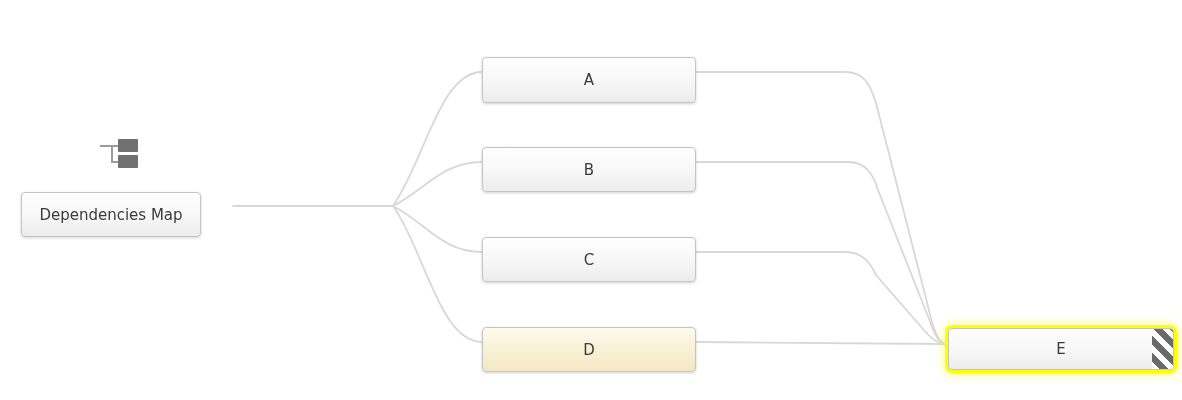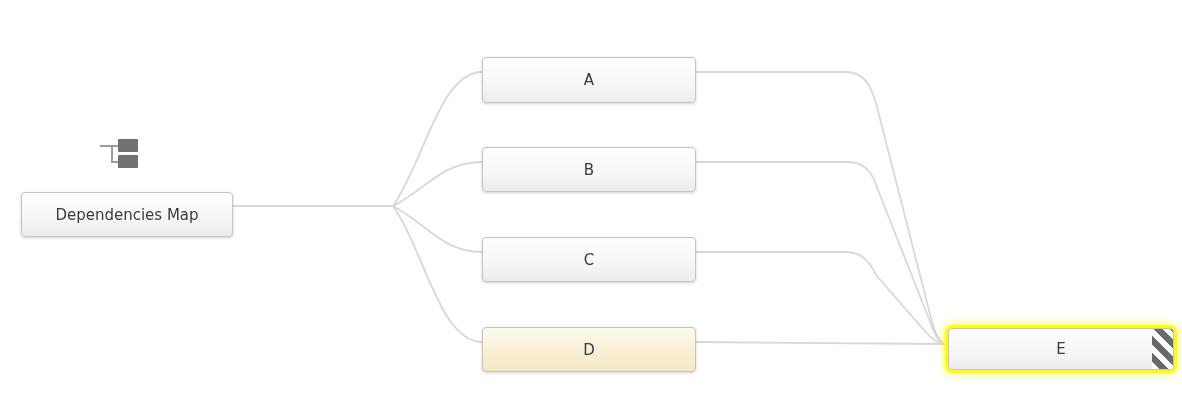--- a/index.html
+++ b/index.html
@@ -30,21 +30,21 @@
     background: linear-gradient(180deg, #fefefe 0%, #f7f7f7 55%, #ececec 100%);
     box-shadow: 0 1px 3px rgba(0,0,0,0.18);
     display: flex;
     align-items: center;
     justify-content: center;
     color: #3a3a3a;
     font-size: 15px;
     cursor: default;
     overflow: hidden;
   }
-  .node-root   { left: 21px;  top: 192px; width: 212px; height: 45px; }
+  .node-root   { left: 21px;  top: 192px; width: 180px; height: 45px; }
   .node-a      { left: 482px; top: 57px;  width: 214px; height: 46px; }
   .node-b      { left: 482px; top: 147px; width: 214px; height: 45px; }
   .node-c      { left: 482px; top: 237px; width: 214px; height: 45px; }
   .node-d      {
     left: 482px; top: 327px; width: 214px; height: 45px;
     background: linear-gradient(180deg, #fdfaec 0%, #f9f1d8 45%, #f4e9c4 100%);
   }
   .node-e {
     left: 948px; top: 328px; width: 226px; height: 42px;
     box-shadow: 0 0 0 3px #ffff00, 0 0 9px 4px rgba(255,255,0,0.55);

